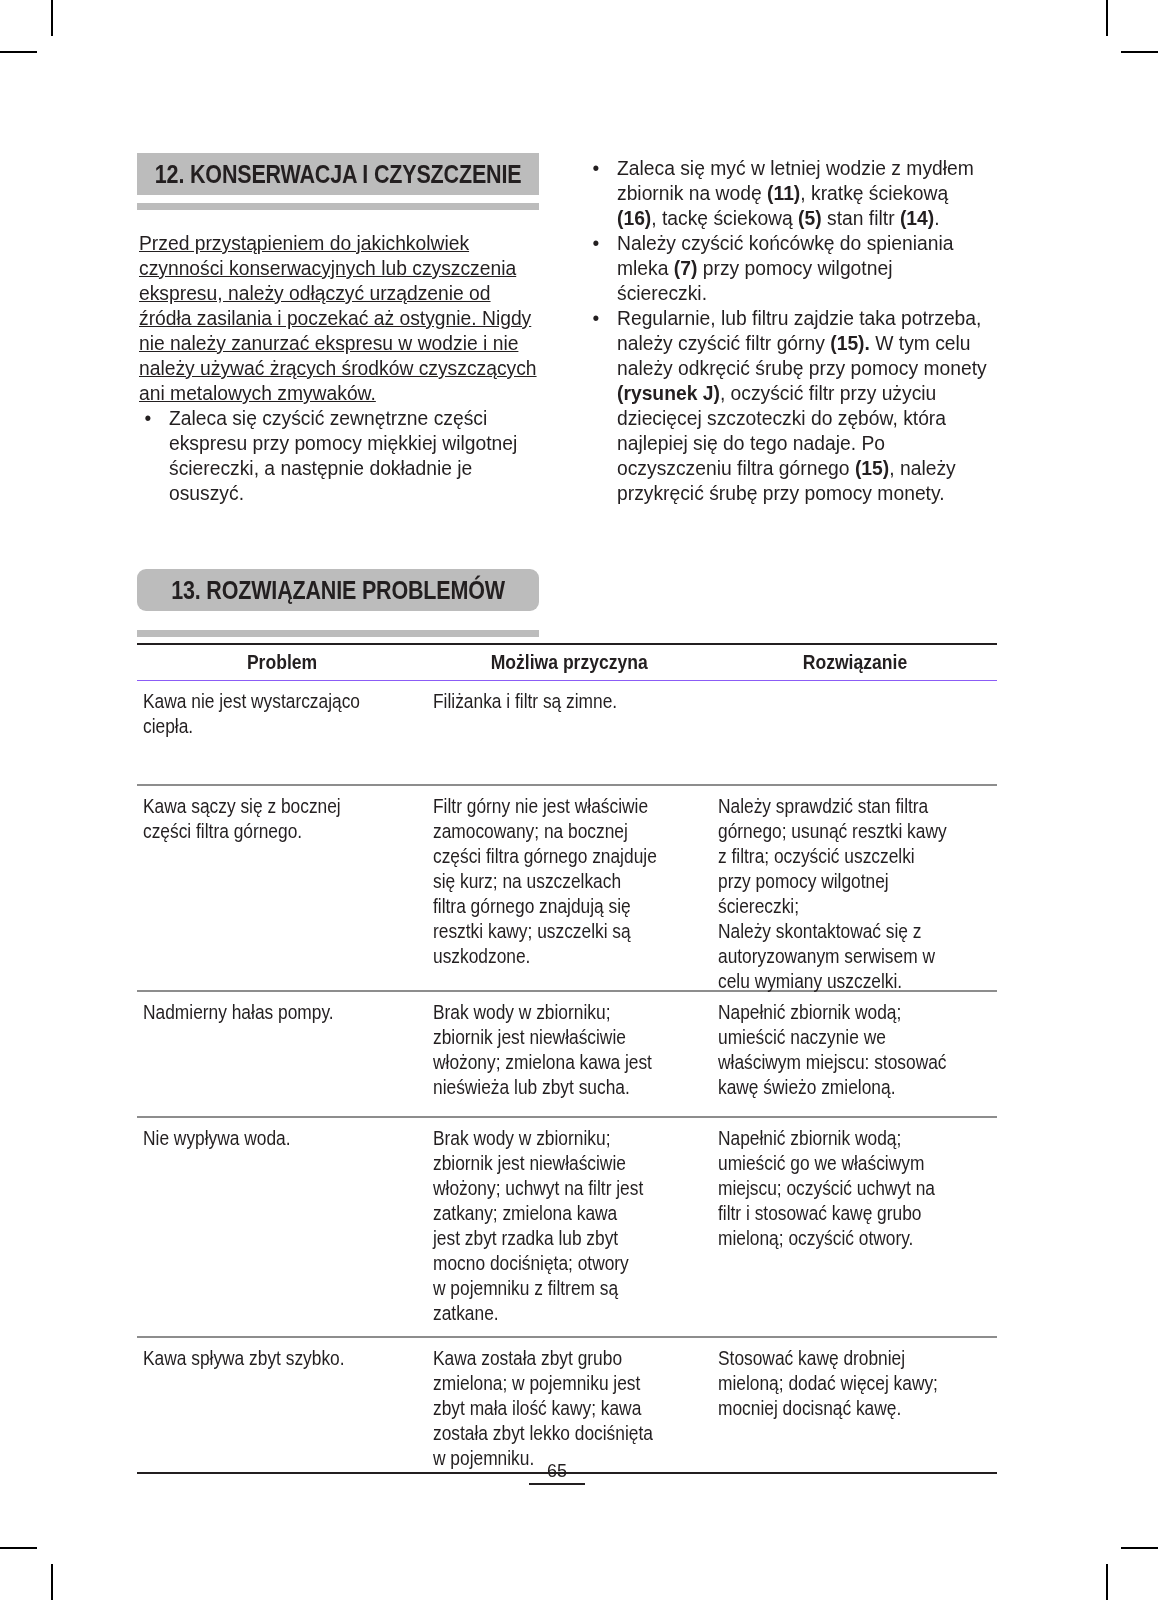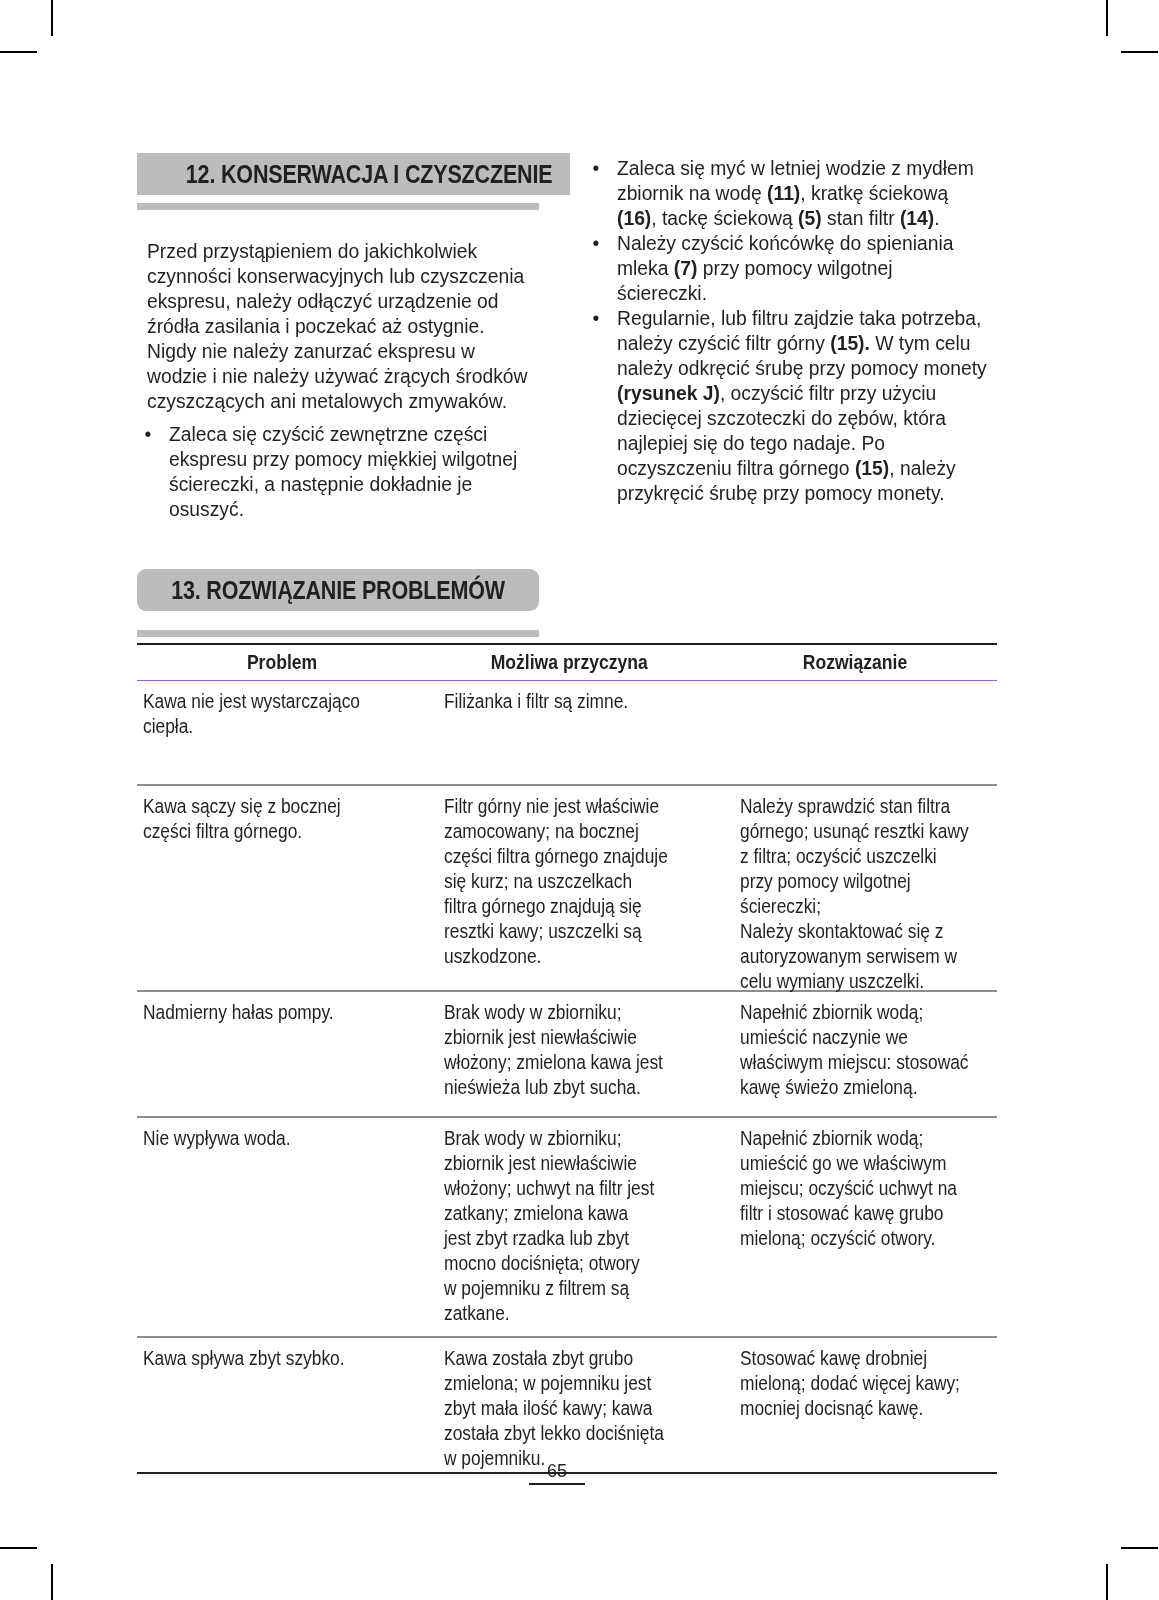--- a/index.html
+++ b/index.html
@@ -15,21 +15,21 @@
       position: absolute; left: 137px; width: 402px; height: 42px;
       background: #bcbcbc; display: flex; align-items: center; justify-content: center;
     }
     .section-head span {
       font-family: "Liberation Sans", sans-serif; font-weight: bold; font-size: 25px;
       color: #231f20; transform: scaleX(0.86); white-space: nowrap; letter-spacing: -0.2px;
     }
     .section-bar { position: absolute; left: 137px; width: 402px; height: 7px; background: #bcbcbc; }
 
     .body-text { position: absolute; font-size: 19.3px; line-height: 25px; color: #231f20; }
-    .body-text p { margin: 8px; }
+    .body-text p { margin: 0; text-decoration: underline; }
     .bullets { margin: 0; padding: 0; list-style: none; }
     .bullets li { position: relative; padding-left: 30px; }
     .bullets li .dot {
       position: absolute; left: 2px; top: 0; width: 14px; text-align: center;
     }
     b { font-weight: bold; }
 
     .table {
       position: absolute; left: 137px; width: 860px; top: 643px;
       border-top: 2px solid #231f20;
@@ -37,21 +37,21 @@
     .thead {
       display: grid; grid-template-columns: 290px 285px 285px;
       height: 35px; align-items: center; border-bottom: 1px solid #8b5cf6;
     }
     .thead div {
       text-align: center; font-weight: bold; font-size: 19.5px;
     }
     .thead div span { display: inline-block; transform: scaleX(0.9); }
     .row {
       display: grid; grid-template-columns: 290px 285px 285px;
-      border-bottom: 2px solid #8d8d8d; padding-top: 8px; gap: 11px;
+      border-bottom: 2px solid #8d8d8d; padding-top: 8px;
     }
     .row:last-child { border-bottom: 2px solid #231f20; }
     .cell {
       font-size: 19.3px; line-height: 25px; color: #231f20; padding-left: 6px;
       white-space: pre-line;
     }
     .cell span { display: inline-block; transform-origin: left top; transform: scaleX(0.9); white-space: pre-line; width: 111%; }
     .page-num {
       position: absolute; left: 529px; top: 1461px; width: 56px; text-align: center;
       font-size: 18px; border-bottom: 2px solid #231f20; padding-bottom: 1px;
@@ -62,21 +62,21 @@
 
 <div class="crop v" style="left:51px;top:0;"></div>
 <div class="crop h" style="left:0;top:51px;"></div>
 <div class="crop v" style="left:1106px;top:0;"></div>
 <div class="crop h" style="left:1121px;top:51px;"></div>
 <div class="crop v" style="left:51px;top:1564px;"></div>
 <div class="crop h" style="left:0;top:1547px;"></div>
 <div class="crop v" style="left:1106px;top:1564px;"></div>
 <div class="crop h" style="left:1121px;top:1547px;"></div>
 
-<div class="section-head" style="top:153px;padding-left:31px;">
+<div class="section-head" style="top:153px;">
   <span>12. KONSERWACJA I CZYSZCZENIE</span>
 </div>
 <div class="section-bar" style="top:203px;"></div>
 
 <div class="body-text" style="left:139px;top:231px;width:400px;">
   <p>Przed przystąpieniem do jakichkolwiek czynności konserwacyjnych lub czyszczenia ekspresu, należy odłączyć urządzenie od źródła zasilania i poczekać aż ostygnie. Nigdy nie należy zanurzać ekspresu w wodzie i nie należy używać żrących środków czyszczących ani metalowych zmywaków.</p>
   <ul class="bullets">
     <li>
       <span class="dot">•</span>
       <span>Zaleca się czyścić zewnętrzne części ekspresu przy pomocy miękkiej wilgotnej ściereczki, a następnie dokładnie je osuszyć.</span>

